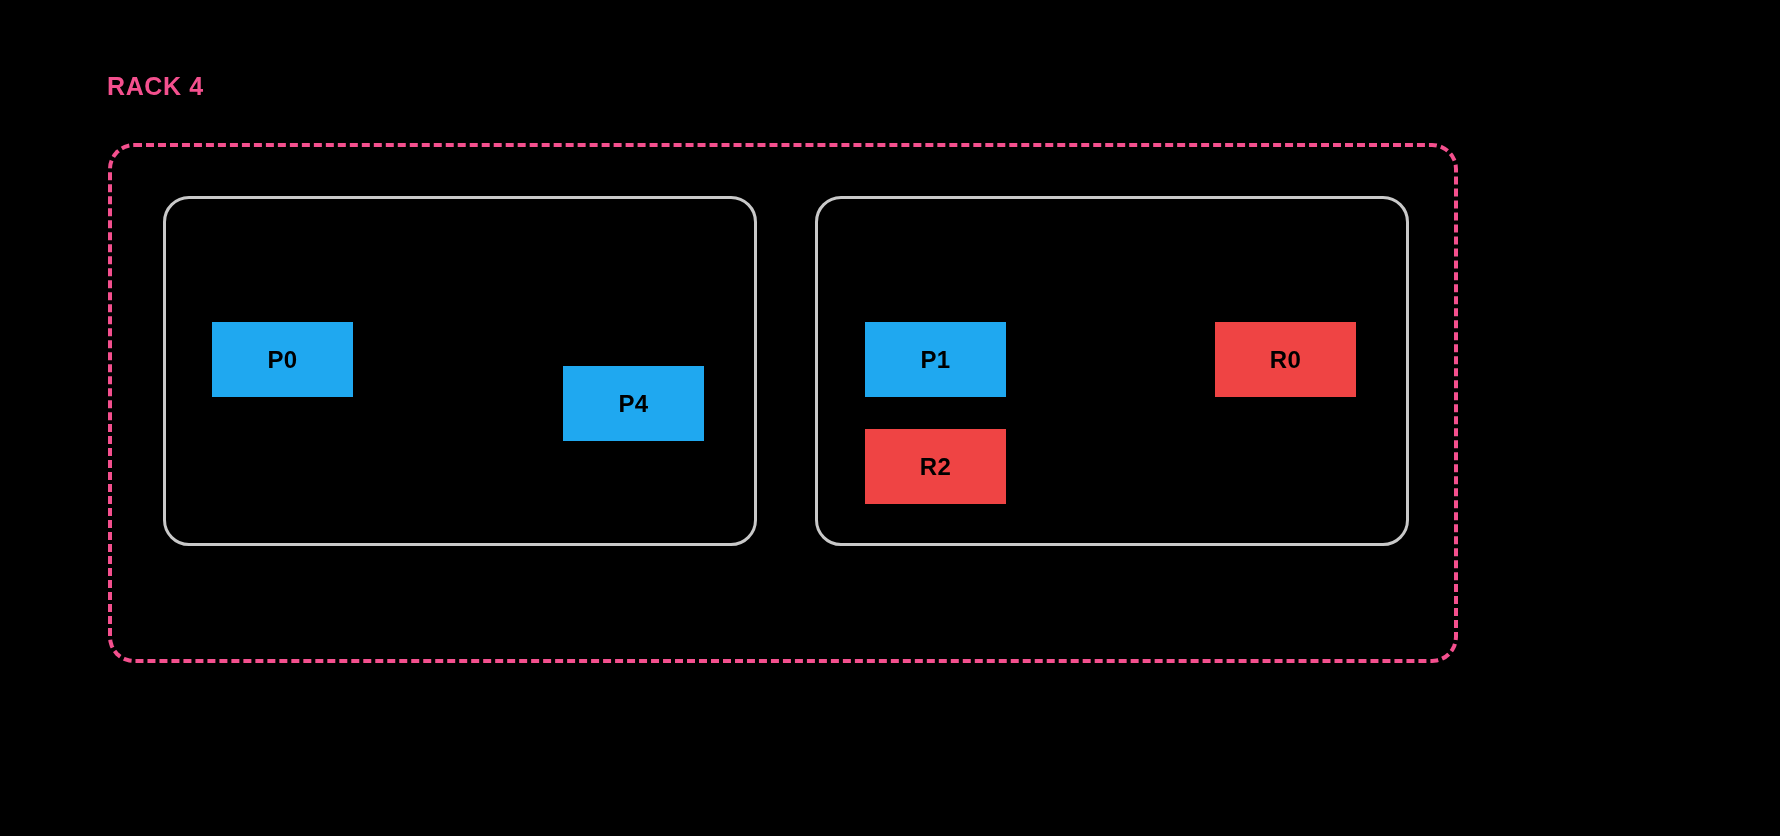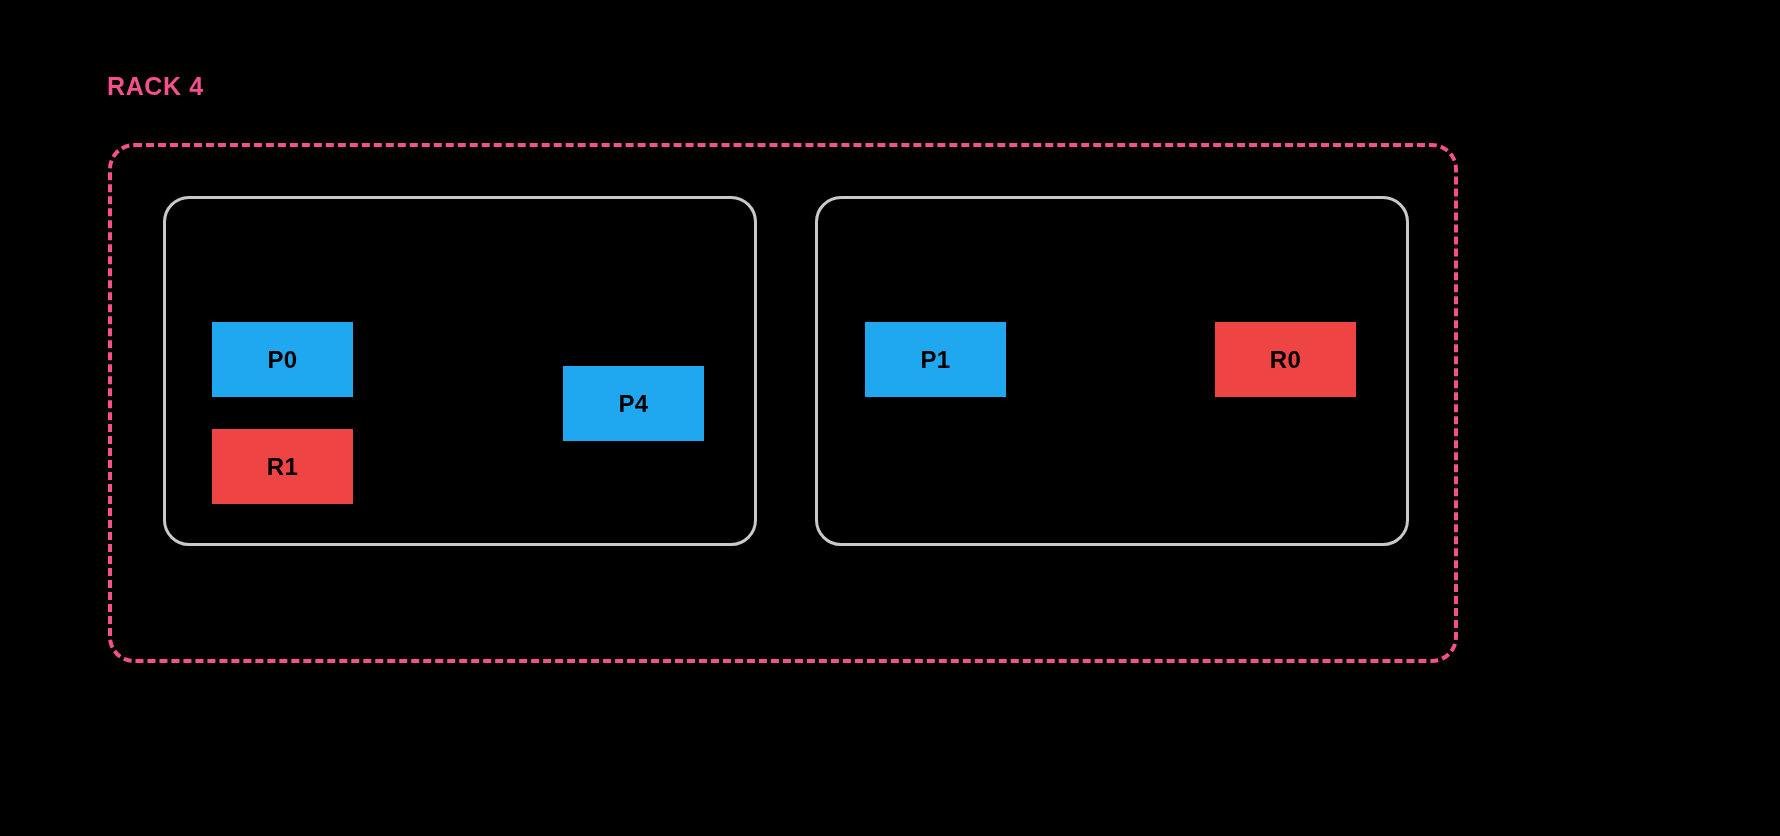--- a/index.html
+++ b/index.html
@@ -93,27 +93,27 @@
 
   <div class="node-box" id="node-left"></div>
 
   <div class="chip primary" style="left:212px; top:322px;">
     <span class="chip-label">P0</span>
   </div>
   <div class="chip primary" style="left:563px; top:322px;margin-top:44px;">
     <span class="chip-label">P4</span>
   </div>
 
-  <div class="chip replica" style="left:212px; top:429px;">
-    <span class="chip-label">R1</span>
-  </div>
 
   <div class="node-box" id="node-right"></div>
 
   <div class="chip primary" style="left:865px; top:322px;">
     <span class="chip-label">P1</span>
   </div>
   <div class="chip replica" style="left:1215px; top:322px;">
     <span class="chip-label">R0</span>
   </div>
 
+  <div class="chip replica" style="left:865px; top:429px;">
+    <span class="chip-label">R2</span>
+  </div>
 
 </div>
 
 </body></html>

